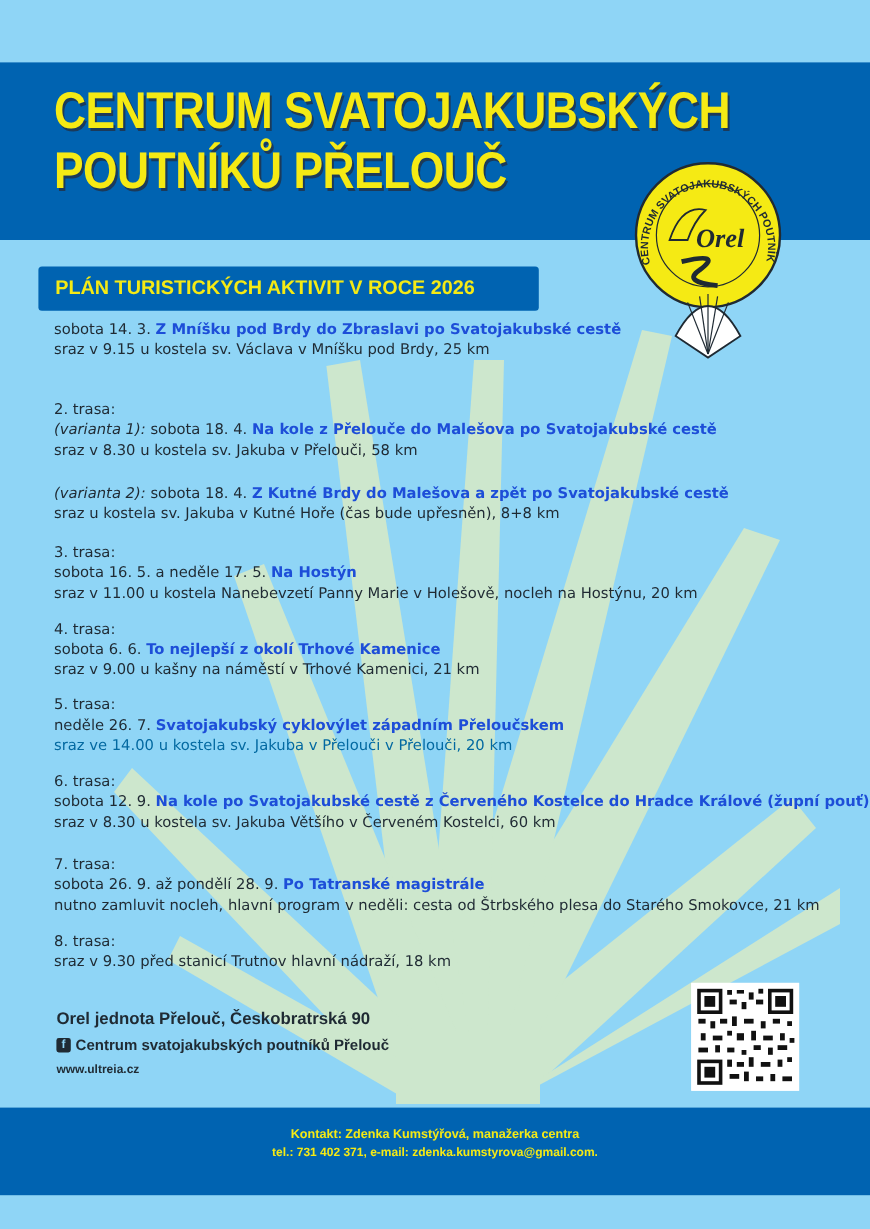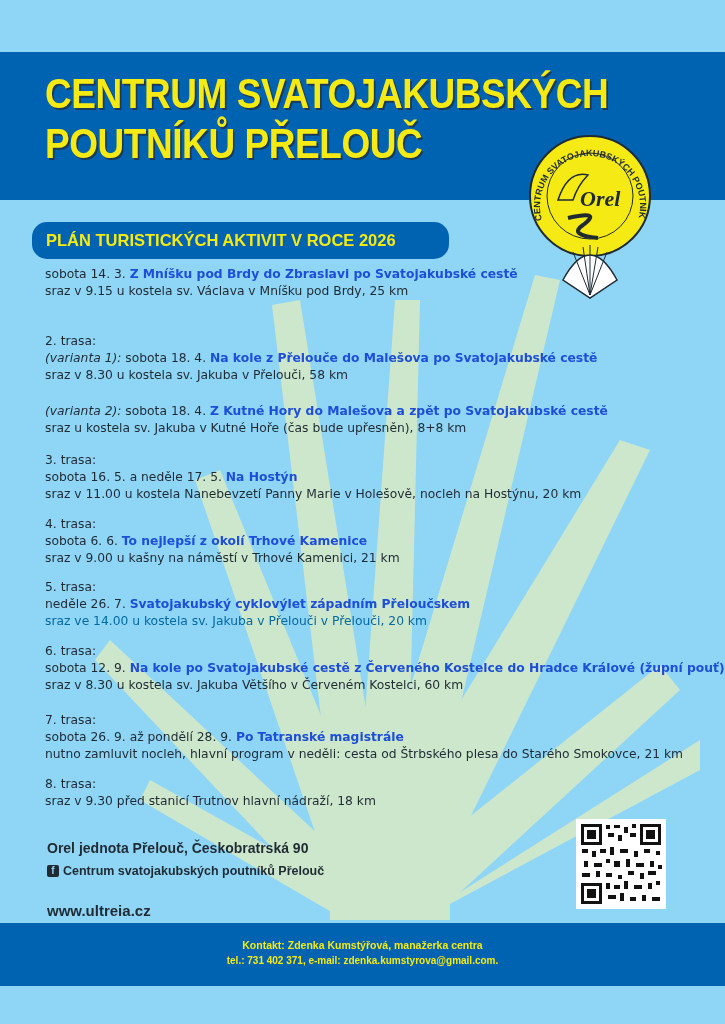--- a/index.html
+++ b/index.html
@@ -19,41 +19,41 @@
     position: absolute; left: 45px; top: 68px; z-index: 2;
     font-family: "Liberation Sans", sans-serif; font-weight: bold;
     color: #f5ea14; font-size: 43px; line-height: 50px; letter-spacing: -0.5px;
     text-shadow: 2px 2px 0 #1b3a5a;
     transform: scaleX(0.86); transform-origin: left top;
   }
   .title div { white-space: nowrap; }
   .logo { position: absolute; left: 528px; top: 130px; width: 124px; height: 170px; z-index: 3; }
   .plan-box {
     position: absolute; left: 32px; top: 222px; width: 417px; height: 37px;
-    background: #0063b1; border-radius: 15px; z-index: 2;
+    background: #0063b1; border-radius: 3px; z-index: 2;
     display: flex; align-items: center;
   }
   .plan-title {
     margin-left: 14px; color: #f5ea14; font-family: "Liberation Sans", sans-serif;
     font-weight: bold; font-size: 16.5px; white-space: nowrap;
   }
   .routes { position: absolute; left: 45px; top: 266px; z-index: 2; font-size: 12.3px; line-height: 17px; }
   .route { position: absolute; left: 0; white-space: nowrap; }
   .route .line { height: 17px; }
   .route b { font-weight: bold; color: #1d4ed8; }
   .route i { font-style: italic; }
   .muted { color: #0369a1; }
   .org { position: absolute; left: 47px; top: 840px; z-index: 2; }
   .org-name { font-family: "Liberation Sans", sans-serif; font-weight: bold; font-size: 14px; color: #1f2a33; white-space: nowrap; }
   .org-fb { margin-top: 8px; font-family: "Liberation Sans", sans-serif; font-weight: bold; font-size: 12.5px; display: flex; align-items: center; white-space: nowrap; }
   .fb-icon { display: inline-block; width: 12px; height: 12px; background: #1f2a33; border-radius: 2px; color: #8fd5f6; font-size: 10px; line-height: 12px; text-align: center; margin-right: 4px; font-weight: bold; }
-  .org-web { margin-top: 24px; font-family: "Liberation Sans", sans-serif; font-weight: bold; font-size: 15px; }
+  .org-web { margin-top: 8px; font-family: "Liberation Sans", sans-serif; font-weight: bold; font-size: 10px; }
   .qr { position: absolute; left: 576px; top: 819px; width: 90px; height: 90px; background: #fff; z-index: 2; }
   .footer-band {
-    position: absolute; left: 0; top: 923px; width: 725px; height: 63px;
+    position: absolute; left: 0; top: 923px; width: 725px; height: 73px;
     background: #0063b1; z-index: 2; text-align: center; color: #f5ea14;
     font-family: "Liberation Sans", sans-serif; font-weight: bold;
   }
   .footer-contact { font-size: 10.5px; margin-top: 16px; }
   .footer-tel { font-size: 10px; margin-top: 4px; text-align: center; }
 </style>
 </head>
 <body>
 
 <svg class="rays" viewBox="0 0 725 1024">
@@ -107,21 +107,21 @@
   <div class="route" style="top:0px">
     <div class="line"><span>sobota 14. 3. </span><b>Z Mníšku pod Brdy do Zbraslavi po Svatojakubské cestě</b></div>
     <div class="line">sraz v 9.15 u kostela sv. Václava v Mníšku pod Brdy, 25 km</div>
   </div>
   <div class="route" style="top:67px">
     <div class="line">2. trasa:</div>
     <div class="line"><i>(varianta 1):</i><span> sobota 18. 4. </span><b>Na kole z Přelouče do Malešova po Svatojakubské cestě</b></div>
     <div class="line">sraz v 8.30 u kostela sv. Jakuba v Přelouči, 58 km</div>
   </div>
   <div class="route" style="top:137px">
-    <div class="line"><i>(varianta 2):</i><span> sobota 18. 4. </span><b>Z Kutné Hory do Malešova a zpět po Svatojakubské cestě</b></div>
+    <div class="line"><i>(varianta 2):</i><span> sobota 18. 4. </span><b>Z Kutné Brdy do Malešova a zpět po Svatojakubské cestě</b></div>
     <div class="line">sraz u kostela sv. Jakuba v Kutné Hoře (čas bude upřesněn), 8+8 km</div>
   </div>
   <div class="route" style="top:186px">
     <div class="line">3. trasa:</div>
     <div class="line"><span>sobota 16. 5. a neděle 17. 5. </span><b>Na Hostýn</b></div>
     <div class="line">sraz v 11.00 u kostela Nanebevzetí Panny Marie v Holešově, nocleh na Hostýnu, 20 km</div>
   </div>
   <div class="route" style="top:250px">
     <div class="line">4. trasa:</div>
     <div class="line"><span>sobota 6. 6. </span><b>To nejlepší z okolí Trhové Kamenice</b></div>

